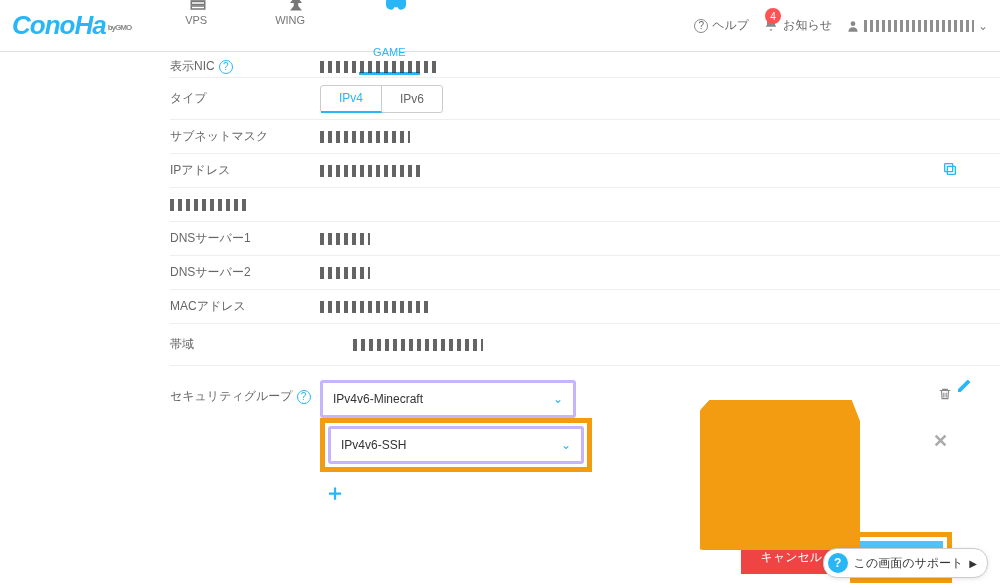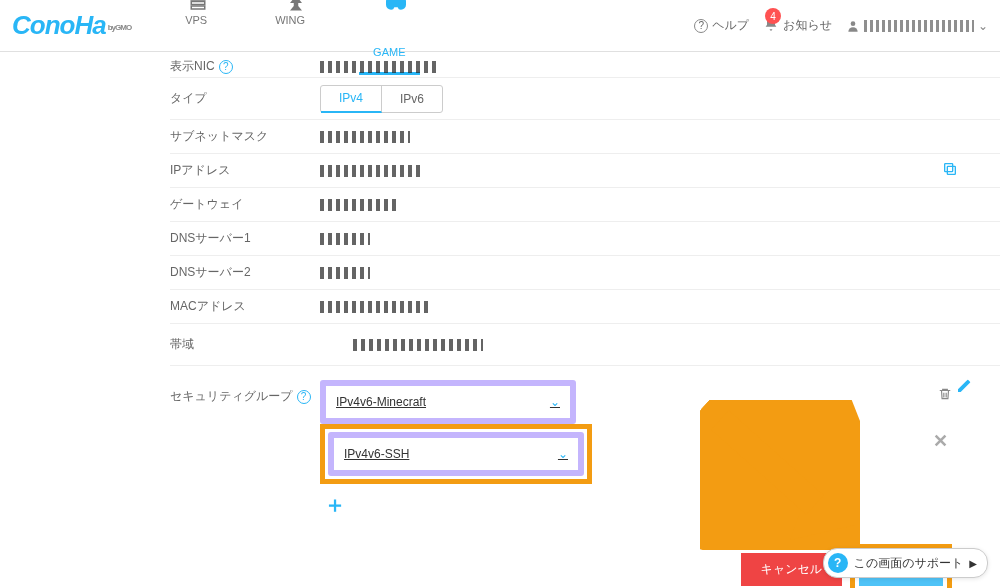--- a/index.html
+++ b/index.html
@@ -30,21 +30,21 @@
     .blur-val { height: 12px; background: repeating-linear-gradient(90deg, #222 0, #222 4px, transparent 4px, transparent 8px); opacity: 0.7; }
     .help-q { width: 14px; height: 14px; border: 1px solid #29b6f6; border-radius: 50%; color: #29b6f6; display: inline-flex; align-items: center; justify-content: center; font-size: 10px; }
     
     .tab-group { display: inline-flex; border: 1px solid #ccc; border-radius: 3px; height: 28px; }
     .tab-btn { padding: 0 18px; display: flex; align-items: center; font-size: 12px; color: #666; cursor: pointer; }
     .tab-btn.active { color: #29b6f6; border-bottom: 2px solid #29b6f6; margin-bottom: -1px; }
     .tab-btn:first-child { border-right: 1px solid #ccc; }
     
     .copy-icon { position: absolute; right: 42px; color: #29b6f6; cursor: pointer; }
     
-    .select-box { width: 256px; height: 30px; border: 6px solid #c4b5fd; border-radius: 3px; padding: 16px 10px; display: flex; align-items: center; justify-content: space-between; font-size: 12px; cursor: pointer; background: #fff; text-decoration: underline; }
+    .select-box { width: 256px; height: 30px; border: 3px solid #c4b5fd; border-radius: 3px; padding: 16px 10px; display: flex; align-items: center; justify-content: space-between; font-size: 12px; cursor: pointer; background: #fff; }
     .chevron { color: #29b6f6; font-size: 12px; }
     
     .highlight-box { border: 5px solid #f39c12; padding: 3px; display: inline-block; }
     
     .trash-icon { color: #888; cursor: pointer; }
     .x-icon { color: #aaa; font-size: 18px; cursor: pointer; font-weight: bold; }
     .pencil-icon { color: #29b6f6; cursor: pointer; }
     
     .plus-btn { color: #29b6f6; font-size: 22px; font-weight: bold; cursor: pointer; margin-left: 4px; margin-top: 6px; }
     
@@ -153,21 +153,20 @@
         <div class="blur-val" style="width:100px;"></div>
       </div>
     <span class="copy-icon">
       <svg width="16" height="16" viewBox="0 0 24 24" fill="none" stroke="#29b6f6" stroke-width="2">
           <rect x="8" y="8" width="12" height="12" rx="1"></rect>
           <rect x="4" y="4" width="12" height="12" rx="1"></rect>
         </svg>
     </span>
   </div>
   <div class="row">
-    <div class="row-label">ゲートウェイ</div>
     <div class="row-value">
         <div class="blur-val" style="width:80px;"></div>
       </div>
   </div>
   <div class="row">
     <div class="row-label">DNSサーバー1</div>
     <div class="row-value">
         <div class="blur-val" style="width:50px;"></div>
       </div>
   </div>

